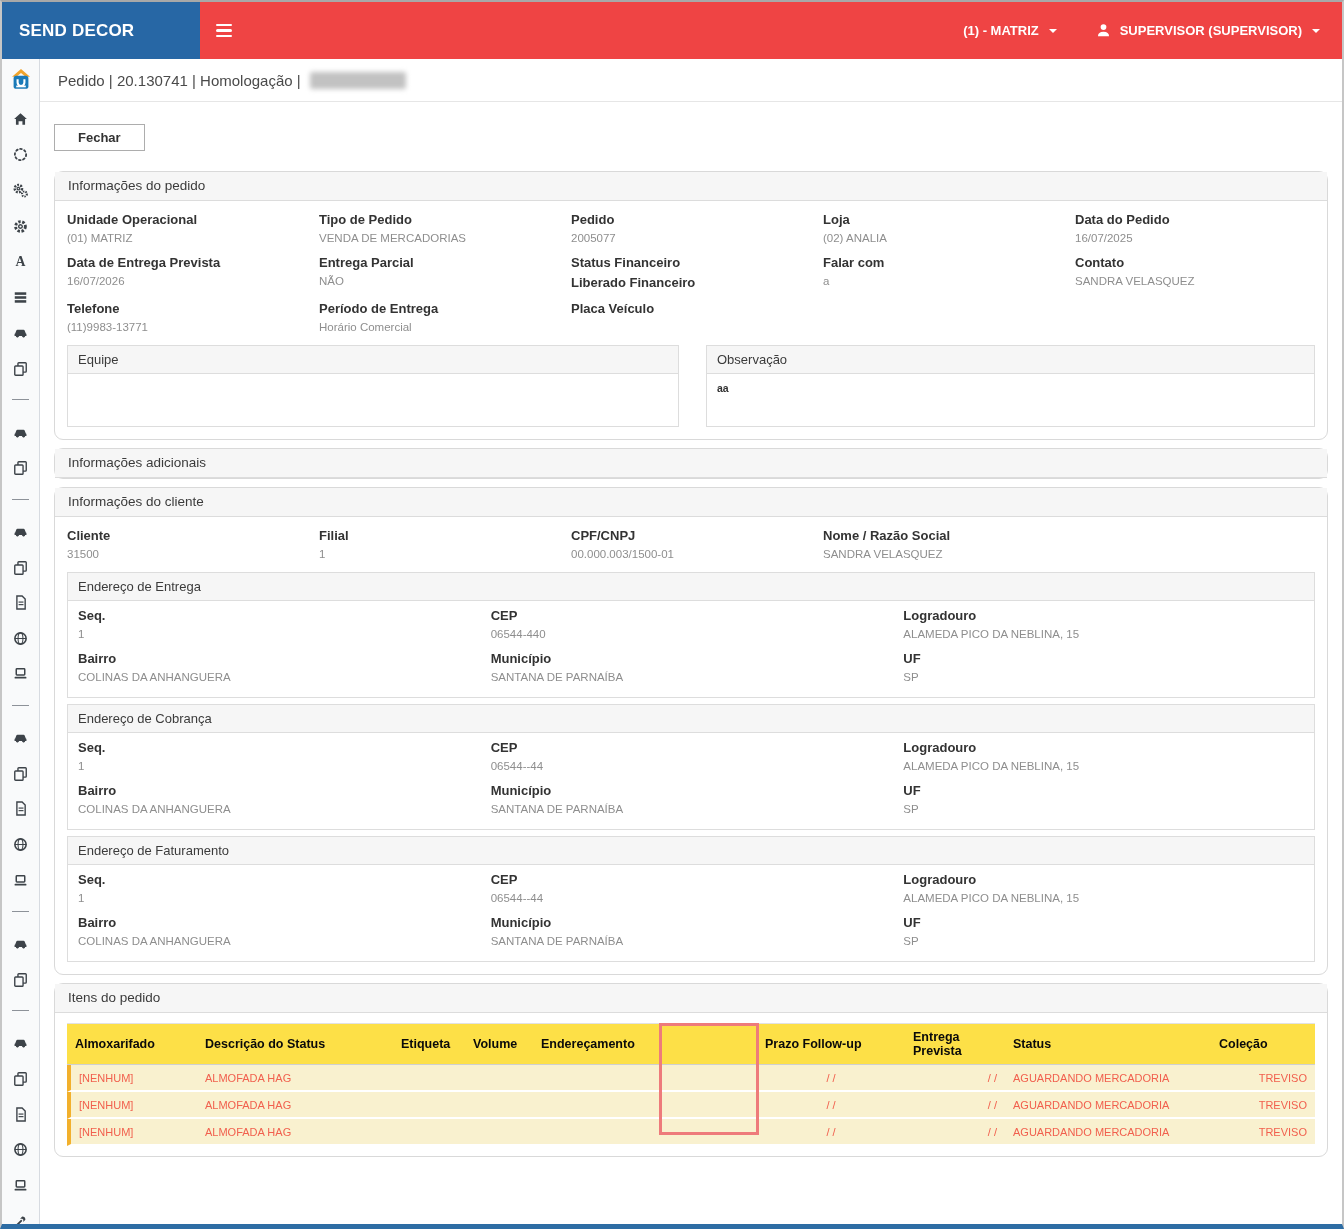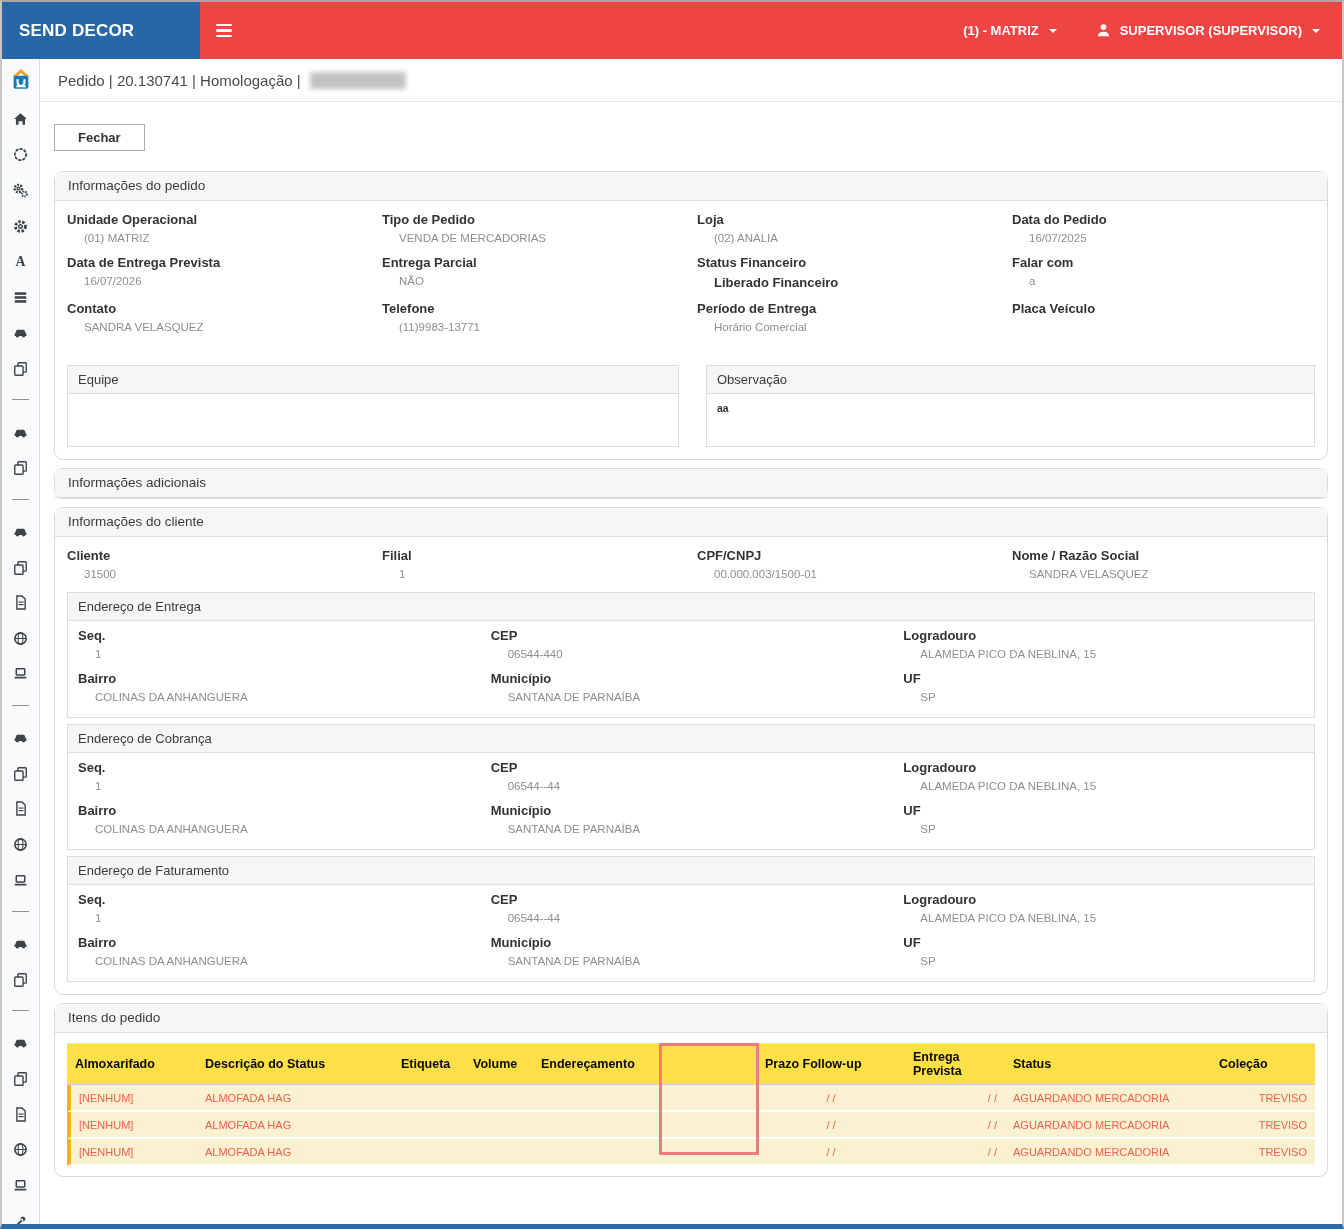--- a/index.html
+++ b/index.html
@@ -36,24 +36,24 @@
 
   .content{ flex:1; padding:22px 14px 0 14px; overflow:hidden; position:relative; }
   .btn-fechar{ font-family:inherit; border:1px solid #adadad; background:#fff; border-radius:0; padding:5px 23px;
                font-weight:bold; font-size:13px; color:#333; margin:0 0 20px 0; cursor:pointer; }
 
   
   .panel{ border:1px solid #d9d9d9; border-radius:9px; margin-bottom:8px; background:#fff; }
   .panel-heading{ background:#f6f6f6; border-bottom:1px solid #dcdcdc; padding:6px 13px 7px; font-size:13.5px; color:#3b3b3b; }
   .panel-body{ padding:6px 12px 12px; }
 
-  .grid4{ display:grid; grid-template-columns:repeat(4,1fr); column-gap:12px; }
+  .grid4{ display:grid; grid-template-columns:repeat(5,1fr); column-gap:12px; }
   .grid3{ display:grid; grid-template-columns:repeat(3,1fr); column-gap:12px; }
   .field .lbl{ font-weight:bold; color:#333; font-size:13px; padding:5px 0 2px; }
-  .field .val{ color:#8e8e8e; font-size:11.5px; padding:3px 0 6px; min-height:13px;margin-left:17px; }
+  .field .val{ color:#8e8e8e; font-size:11.5px; padding:3px 0 6px; min-height:13px; }
   .field .val.boldval{ color:#333; font-weight:bold; font-size:13px; }
 
   .two-col{ display:grid; grid-template-columns:612px 1fr; column-gap:27px; margin-top:6px; }
   .subpanel{ border:1px solid #ddd; }
   .subpanel-heading{ background:#f6f6f6; border-bottom:1px solid #ddd; padding:6px 10px; font-size:13px; color:#3b3b3b; }
   .subpanel-body{ background:#fff; min-height:52px; padding:8px 10px; font-size:10.5px; font-weight:bold; color:#333; }
 
   .addl-body{ padding:8px 12px 44px; }
   .addl-lbl{ font-weight:bold; color:#333; font-size:13px; }
 
@@ -368,20 +368,24 @@
           <div class="panel-heading">Informações do pedido</div>
           <div class="panel-body">
             <div class="grid4" id="order-fields">
                 <div class="field">
                   <div class="lbl">Unidade Operacional</div>
                   <div class="val">(01) MATRIZ</div>
                 </div>
                 <div class="field">
                   <div class="lbl">Tipo de Pedido</div>
                   <div class="val">VENDA DE MERCADORIAS</div>
+                </div>
+                <div class="field">
+                  <div class="lbl">Pedido</div>
+                  <div class="val">2005077</div>
                 </div>
                 <div class="field">
                   <div class="lbl">Loja</div>
                   <div class="val">(02) ANALIA</div>
                 </div>
                 <div class="field">
                   <div class="lbl">Data do Pedido</div>
                   <div class="val">16/07/2025</div>
                 </div>
                 <div class="field">

